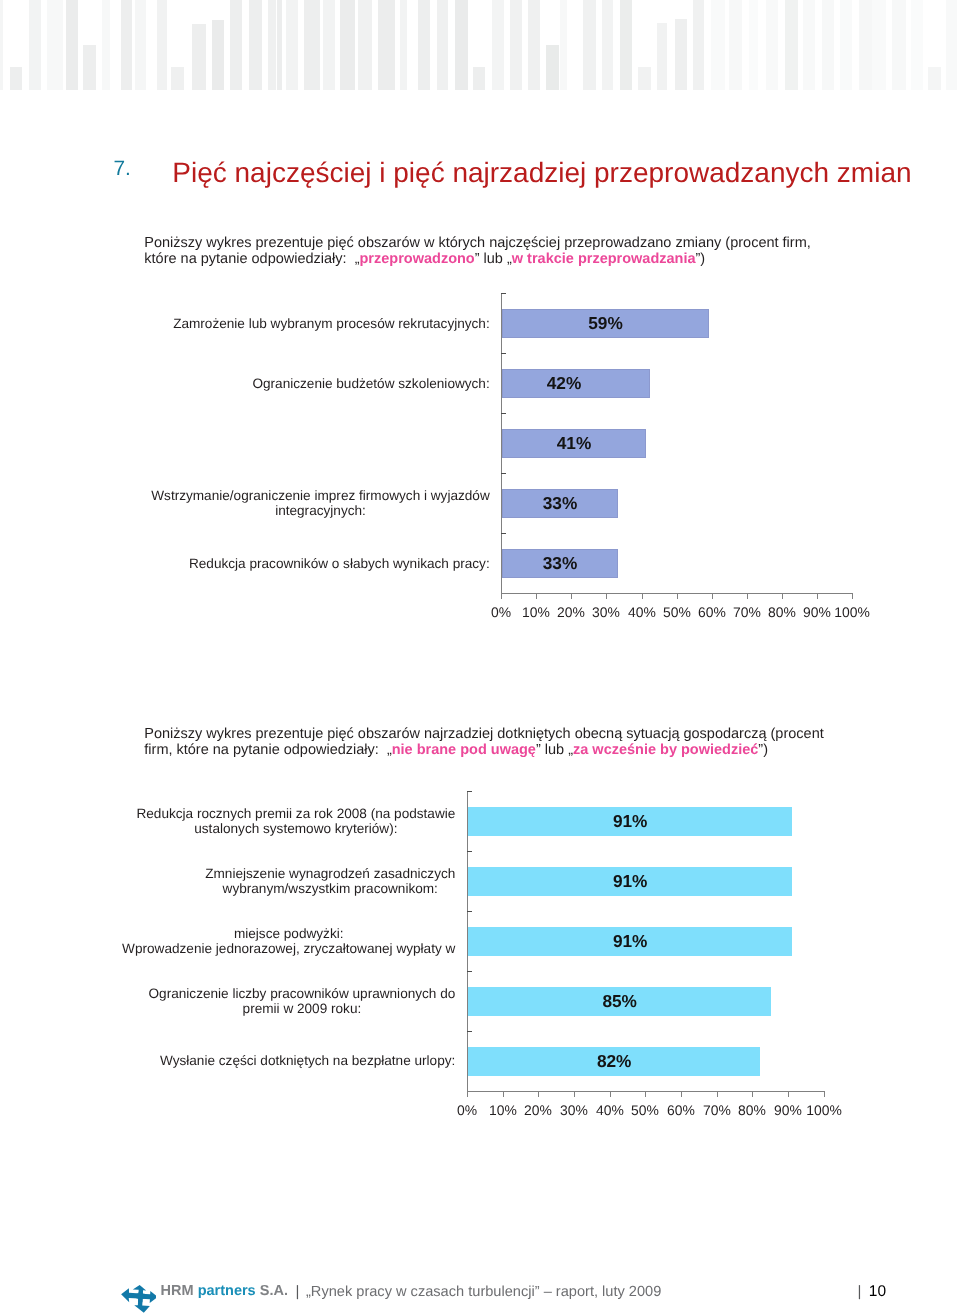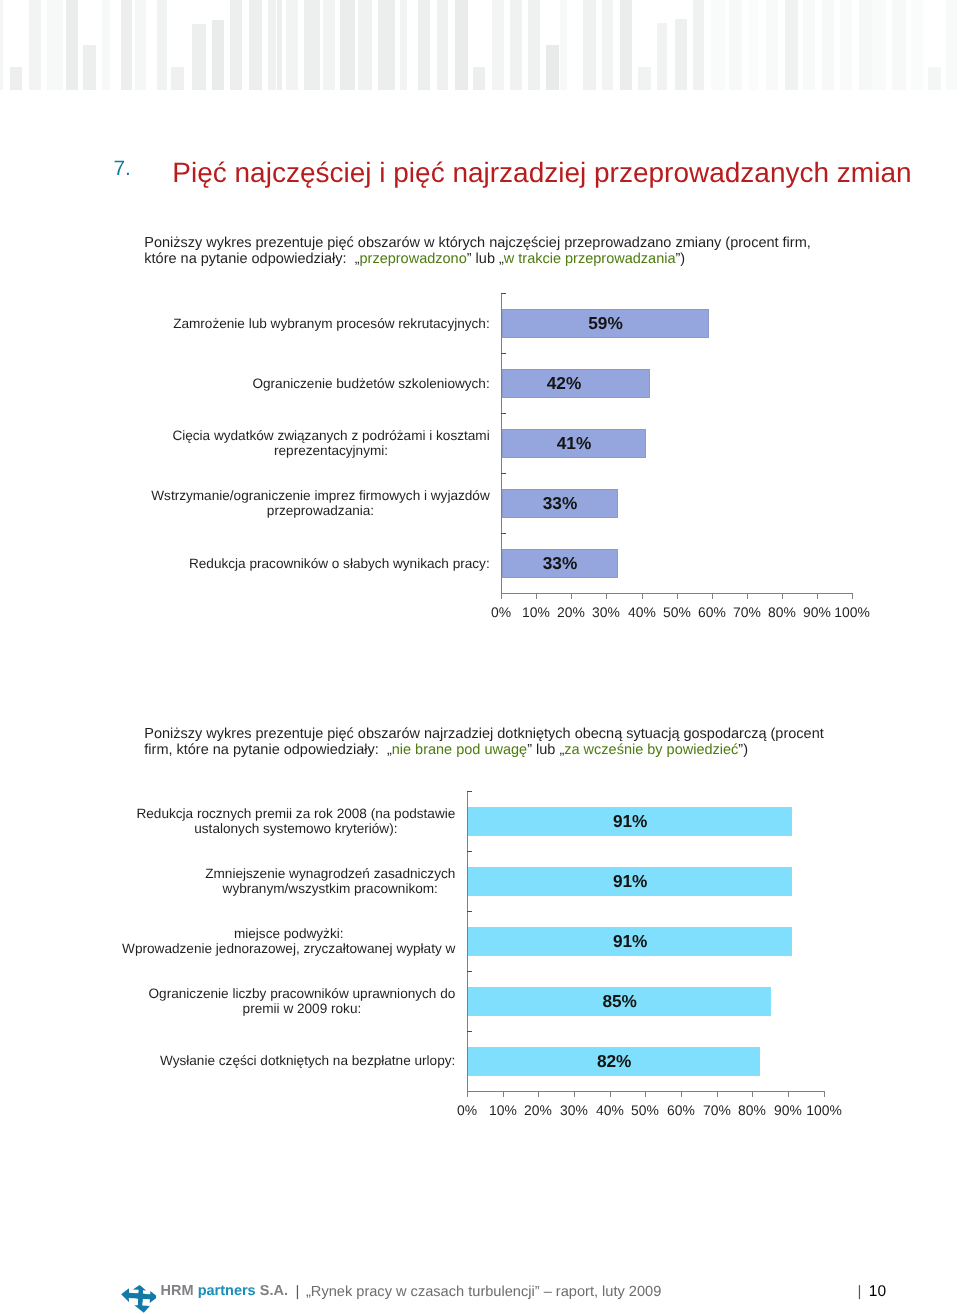--- a/index.html
+++ b/index.html
@@ -13,21 +13,21 @@
   
   #header-pattern{position:absolute;left:0;top:0;width:960px;height:90px;overflow:hidden;}
   #header-pattern .hbar{position:absolute;bottom:0;}
 
   
   #section-number{position:absolute;left:113.5px;top:157px;font-size:20.9px;color:#127A9C;letter-spacing:0;}
   #page-title{position:absolute;left:172.3px;top:157px;font-size:28px;color:#b91c1c;white-space:nowrap;}
 
   
   .intro{position:absolute;font-size:14.5px;color:#231f20;line-height:16px;}
-  .intro b{font-weight:normal;color:#4d7c0f;}
+  .intro b{font-weight:bold;color:#ec4899;}
   #intro-1{left:144.3px;top:234.5px;width:700px;}
   #intro-2{left:144.3px;top:726px;width:700px;}
 
   
   .chart{position:absolute;}
   .cat-label{position:absolute;font-size:13.6px;color:#231f20;text-align:center;
              line-height:15.3px;white-space:nowrap;}
   .bar{position:absolute;}
   .bar-value{position:absolute;font-size:17.3px;font-weight:bold;color:#141414;text-align:center;}
   .axis-v{position:absolute;width:1px;background:#808080;}
@@ -151,29 +151,25 @@
       <div class="cat-label" style="right: 470.3px; left: auto; top: 315.6px;">
         <div>Zamrożenie lub wybranym procesów rekrutacyjnych:</div>
       </div>
       <div class="bar" style="left: 502px; top: 368.75px; width: 148px; height: 29px; background: rgb(148, 166, 221); box-shadow: rgb(140, 153, 206) 0px 0px 0px 1px inset;"></div>
       <div class="bar-value" style="left: 502px; width: 124px; top: 373.25px;">42%</div>
       <div class="cat-label" style="right: 470.3px; left: auto; top: 375.6px;">
         <div>Ograniczenie budżetów szkoleniowych:</div>
       </div>
       <div class="bar" style="left: 502px; top: 428.75px; width: 144px; height: 29px; background: rgb(148, 166, 221); box-shadow: rgb(140, 153, 206) 0px 0px 0px 1px inset;"></div>
       <div class="bar-value" style="left: 502px; width: 144px; top: 433.25px;">41%</div>
-      <div class="cat-label" style="right: 470.3px; left: auto; top: 427.95px;">
-        <div>Cięcia wydatków związanych z podróżami i kosztami</div>
-        <div>reprezentacyjnymi:</div>
-      </div>
       <div class="bar" style="left: 502px; top: 488.75px; width: 116px; height: 29px; background: rgb(148, 166, 221); box-shadow: rgb(140, 153, 206) 0px 0px 0px 1px inset;"></div>
       <div class="bar-value" style="left: 502px; width: 116px; top: 493.25px;">33%</div>
       <div class="cat-label" style="right: 470.3px; left: auto; top: 487.95px;">
         <div>Wstrzymanie/ograniczenie imprez firmowych i wyjazdów</div>
-        <div>przeprowadzania:</div>
+        <div>integracyjnych:</div>
       </div>
       <div class="bar" style="left: 502px; top: 548.75px; width: 116px; height: 29px; background: rgb(148, 166, 221); box-shadow: rgb(140, 153, 206) 0px 0px 0px 1px inset;"></div>
       <div class="bar-value" style="left: 502px; width: 116px; top: 553.25px;">33%</div>
       <div class="cat-label" style="right: 470.3px; left: auto; top: 555.6px;">
         <div>Redukcja pracowników o słabych wynikach pracy:</div>
       </div>
     </div>
 
   <div class="intro" id="intro-2">
     <span>Poniższy wykres prezentuje pięć obszarów najrzadziej dotkniętych obecną sytuacją gospodarczą (procent</span><br>

